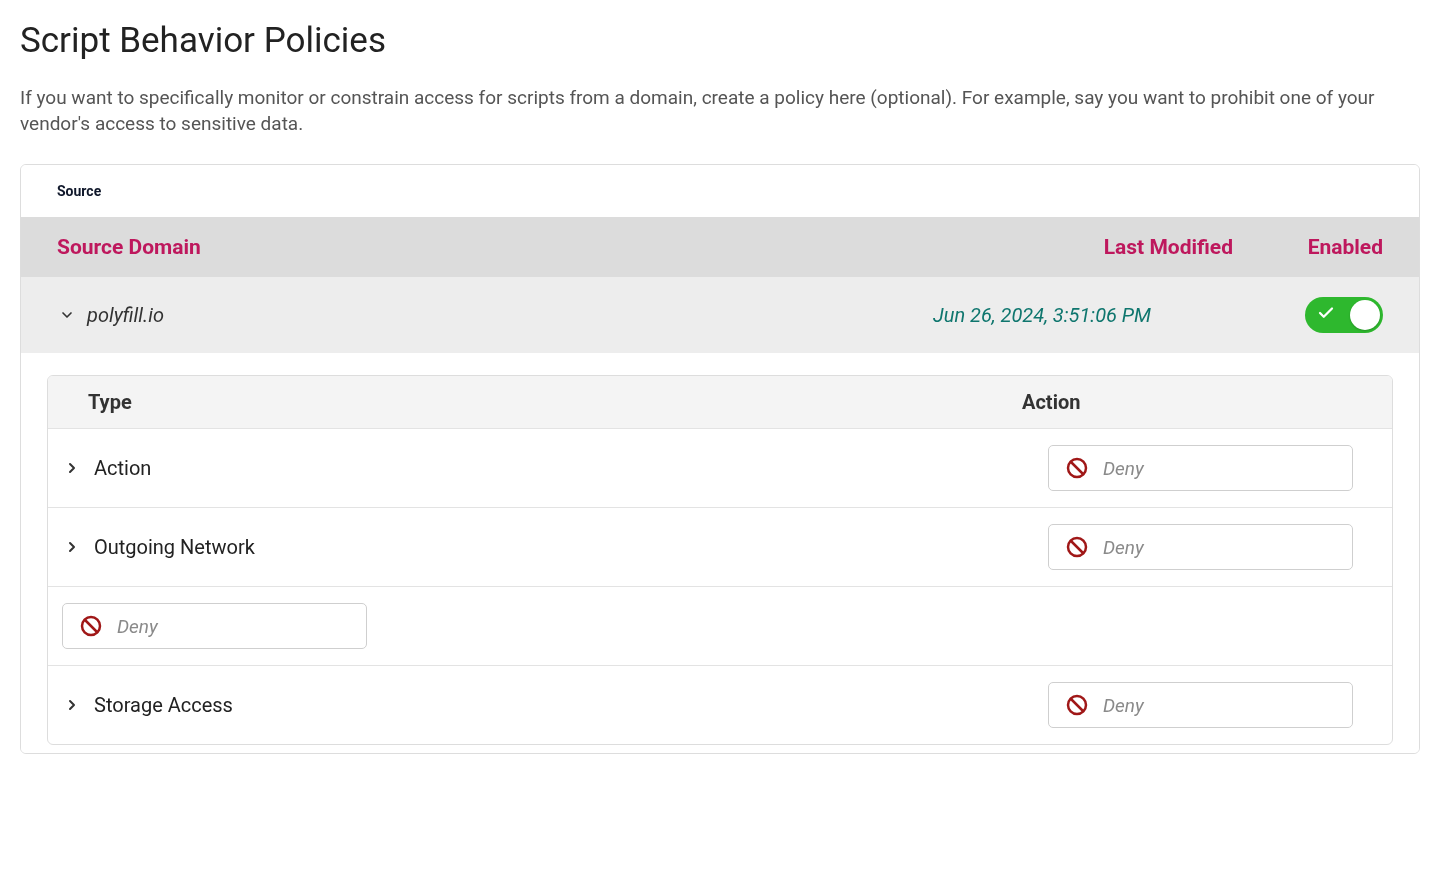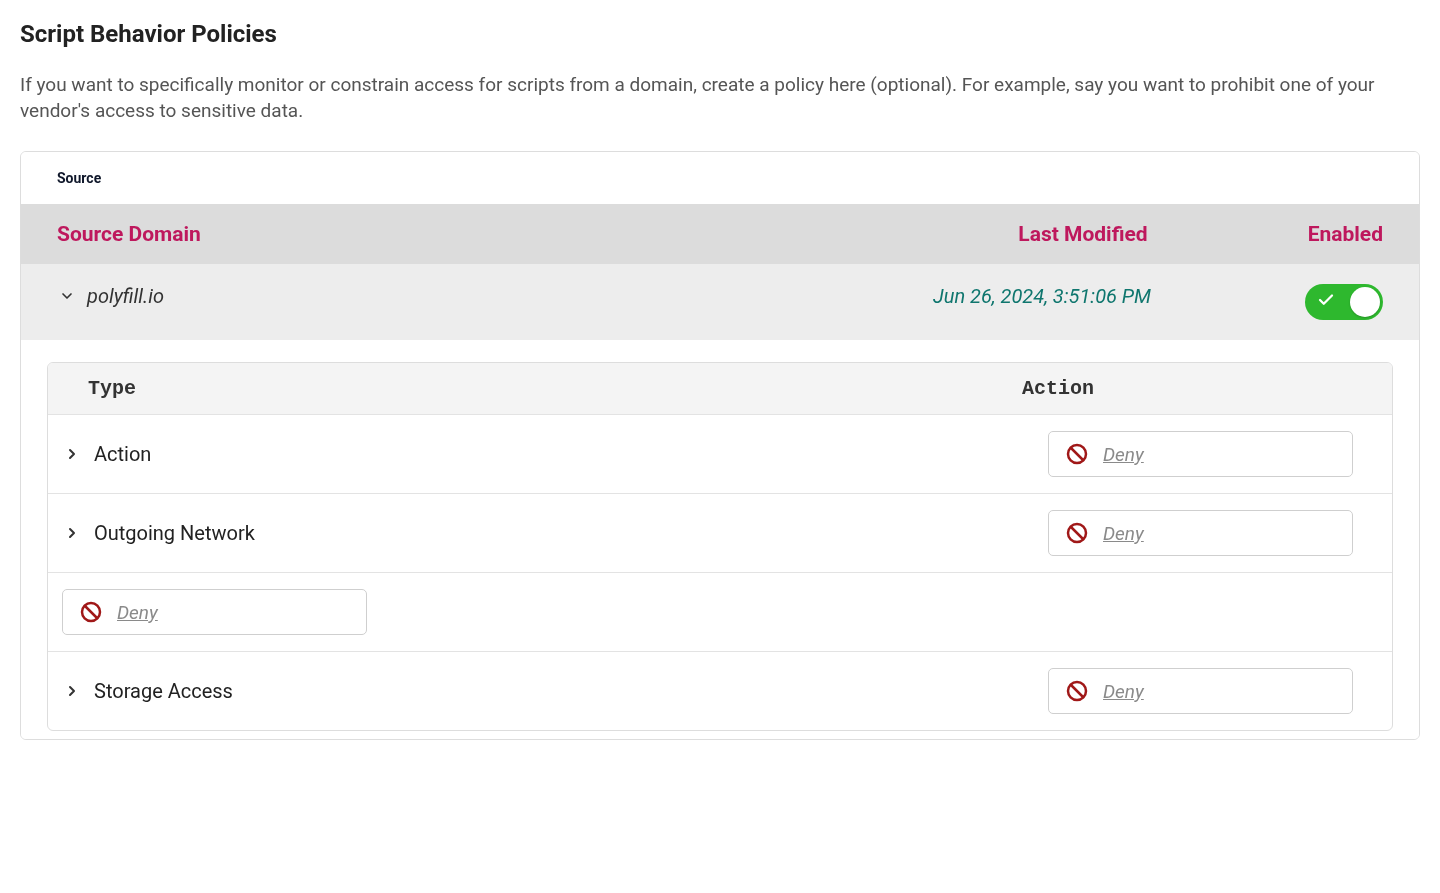--- a/index.html
+++ b/index.html
@@ -3,22 +3,22 @@
 <meta charset="utf-8">
 <style>
   * { box-sizing: border-box; margin: 0; padding: 0; }
   body {
     font-family: -apple-system, BlinkMacSystemFont, "Segoe UI", Roboto, "Helvetica Neue", Arial, sans-serif;
     color: #1a1a1a;
     background: #fff;
     padding: 20px;
   }
   .page-title {
-    font-size: 24px;
-    font-weight: 700;
+    font-size: 35px;
+    font-weight: 400;
     color: #222;
     margin-bottom: 24px;
   }
   .page-description {
     color: #555;
     font-size: 19px;
     line-height: 1.35;
     margin-bottom: 28px;
     max-width: 1360px;
   }
@@ -41,26 +41,26 @@
   .table-header {
     display: flex;
     align-items: center;
     background: #dcdcdc;
     padding: 18px 36px;
     font-size: 21px;
     font-weight: 700;
     color: #be185d;
   }
   .col-source { flex: 1; }
-  .col-modified { width: 300px; text-align: center; }
+  .col-modified { width: 300px; text-align: right; }
   .col-enabled { width: 150px; text-align: right; }
 
   .source-row {
     display: flex;
-    align-items: flex-start;
+    align-items: center;
     background: #ededed;
     padding: 20px 36px;
     font-size: 20px;
   }
   .source-expander {
     display: flex;
     align-items: center;
     gap: 10px;
     cursor: pointer;
     font-style: italic;
@@ -134,21 +134,20 @@
   }
   .rules-header {
     display: flex;
     align-items: center;
     background: #f4f4f4;
     padding: 14px 40px 14px 40px;
     font-size: 20px;
     font-weight: 700;
     color: #333;
     border-bottom: 1px solid #e3e3e3;
-    font-family: Liberation Mono, monospace;
   }
   .rules-col-type { flex: 1; }
   .rules-col-action { width: 330px; }
 
   .rule-row {
     display: flex;
     align-items: center;
     padding: 16px 14px;
     border-bottom: 1px solid #e3e3e3;
     font-size: 20px;
@@ -186,21 +185,20 @@
     display: inline-flex;
     align-items: center;
     justify-content: center;
     color: #a01818;
   }
   .deny-icon svg { width: 24px; height: 24px; }
   .action-label {
     color: #8a8a8a;
     font-style: italic;
     font-size: 19px;
-    text-decoration: underline;
   }
 </style>
 </head>
 <body>
 
 <h1 class="page-title">Script Behavior Policies</h1>
 <p class="page-description">If you want to specifically monitor or constrain access for scripts from a domain, create a policy here (optional). For example, say you want to prohibit one of your vendor's access to sensitive data.</p>
 
 <div class="panel">
 

